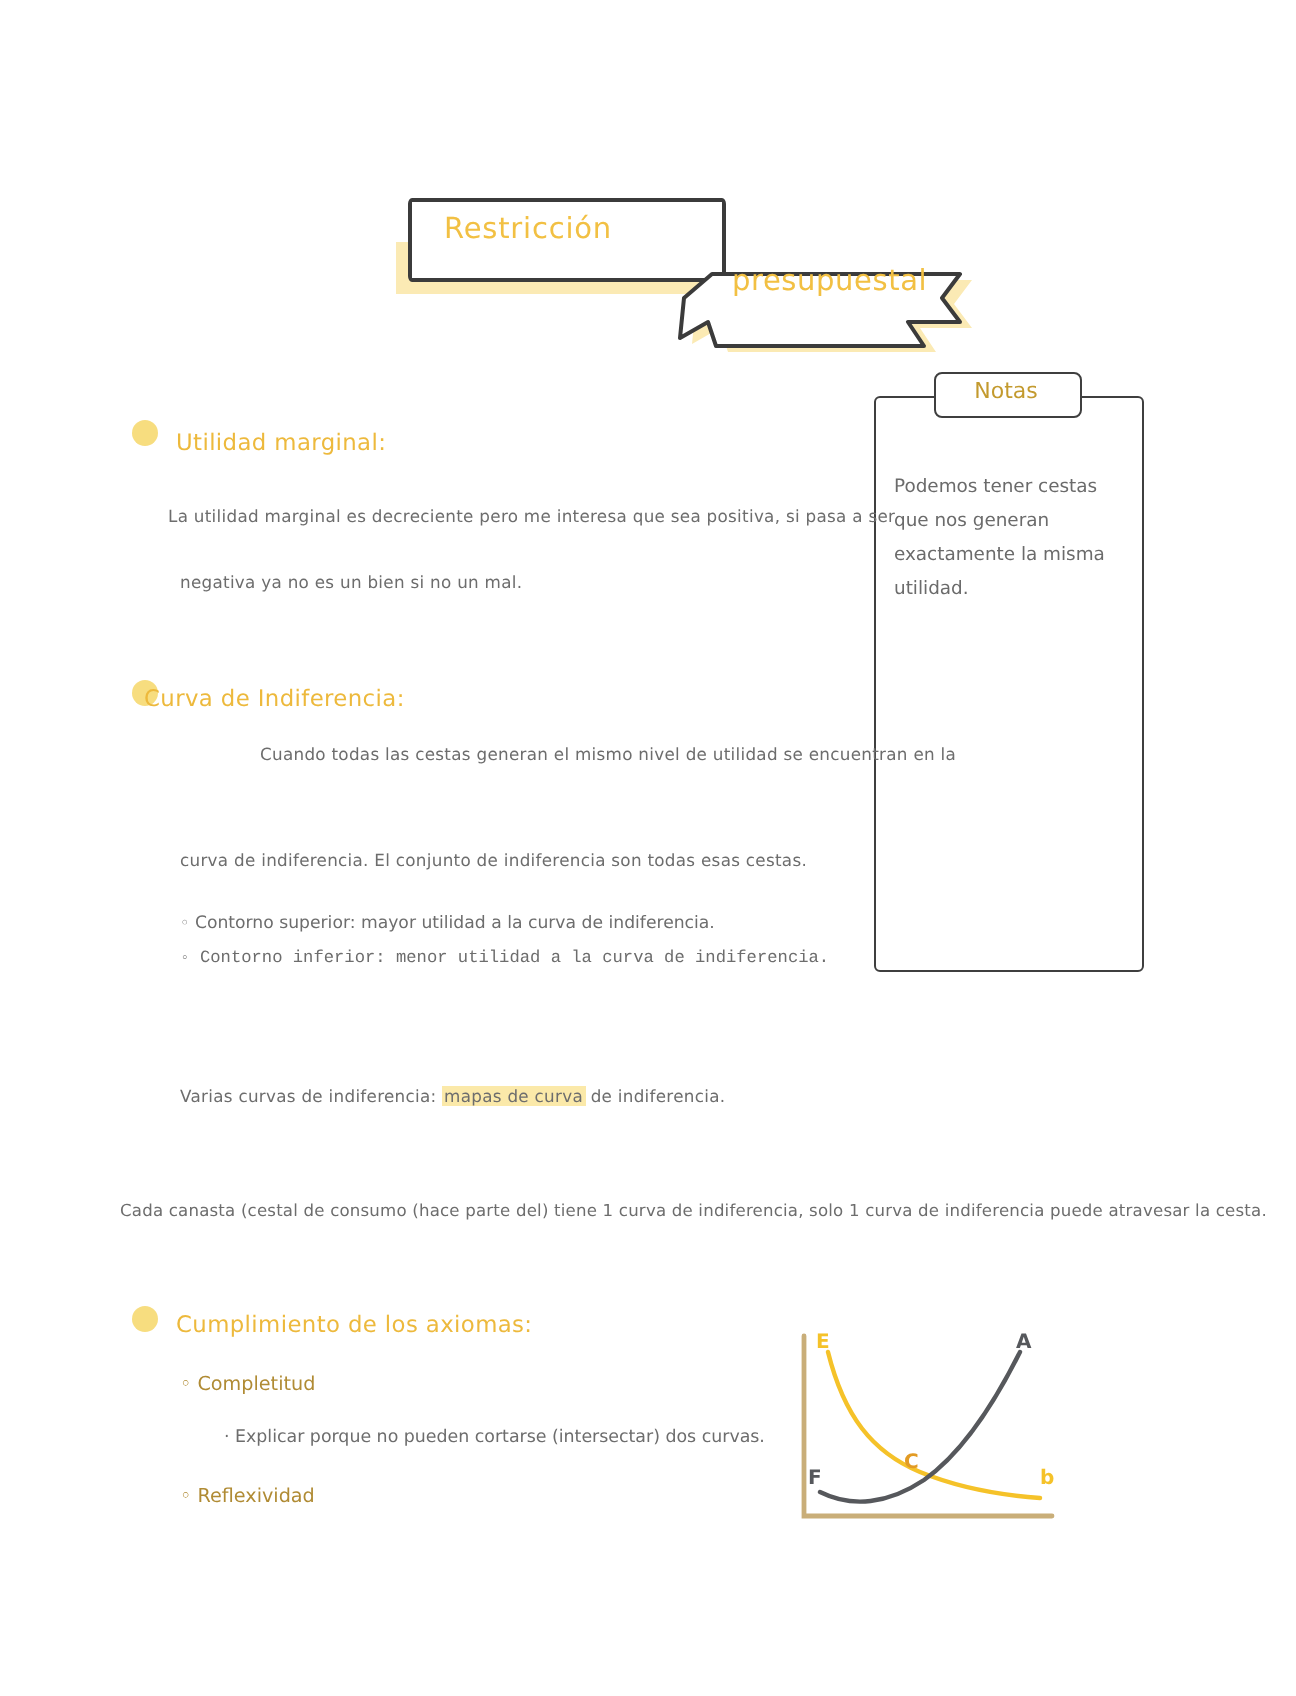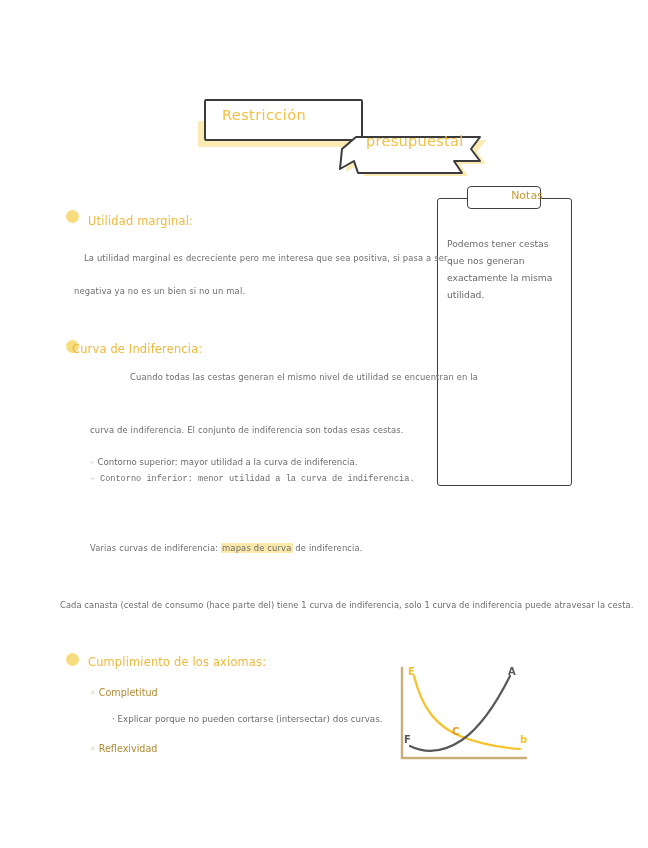--- a/index.html
+++ b/index.html
@@ -91,21 +91,20 @@
     z-index: 2;
   }
   .notas-title {
     position: absolute;
     left: 467px; top: 189px;
     width: 72px;
     text-align: center;
     font-size: 11px;
     color: #c39a2e;
     z-index: 4;
-    margin-left: 24px;
   }
   .notas-body {
     position: absolute;
     left: 447px; top: 235px;
     width: 116px;
     font-size: 9.2px;
     line-height: 17px;
     color: #6b6b6b;
   }
 
@@ -198,21 +197,21 @@
 
   <div class="notas-box"></div>
   <div class="notas-tab-hl"></div>
   <div class="notas-tab"></div>
   <div class="notas-title">Notas</div>
   <div class="notas-body">Podemos tener cestas que nos generan exactamente la misma utilidad.</div>
 
   <div class="sec-dot" style="left:66px; top:210px;"></div>
   <div class="sec-head" style="left:88px; top:214px;">Utilidad marginal:</div>
   <div class="body-line" style="left:84px; top:253px;">La utilidad marginal es decreciente pero me interesa que sea positiva, si pasa a ser</div>
-  <div class="body-line" style="left:74px; top:286px;">negativa ya no es un bien si no un mal.</div>
+  <div class="body-line" style="left:90px; top:286px;">negativa ya no es un bien si no un mal.</div>
 
   <div class="sec-dot" style="left:66px; top:340px;"></div>
   <div class="sec-head" style="left:72px; top:342px;">Curva de Indiferencia:</div>
   <div class="body-line" style="left:90px; top:372px;padding-left:40px;">Cuando todas las cestas generan el mismo nivel de utilidad se encuentran en la</div>
   <div class="body-line" style="left:90px; top:405px;margin-top:20px;">curva de indiferencia. El conjunto de indiferencia son todas esas cestas.</div>
 
   <div class="sub-bullet" style="left:90px; top:457px;">
     <span class="ring">◦</span>
     <span>Contorno superior: mayor utilidad a la curva de indiferencia.</span>
   </div>

